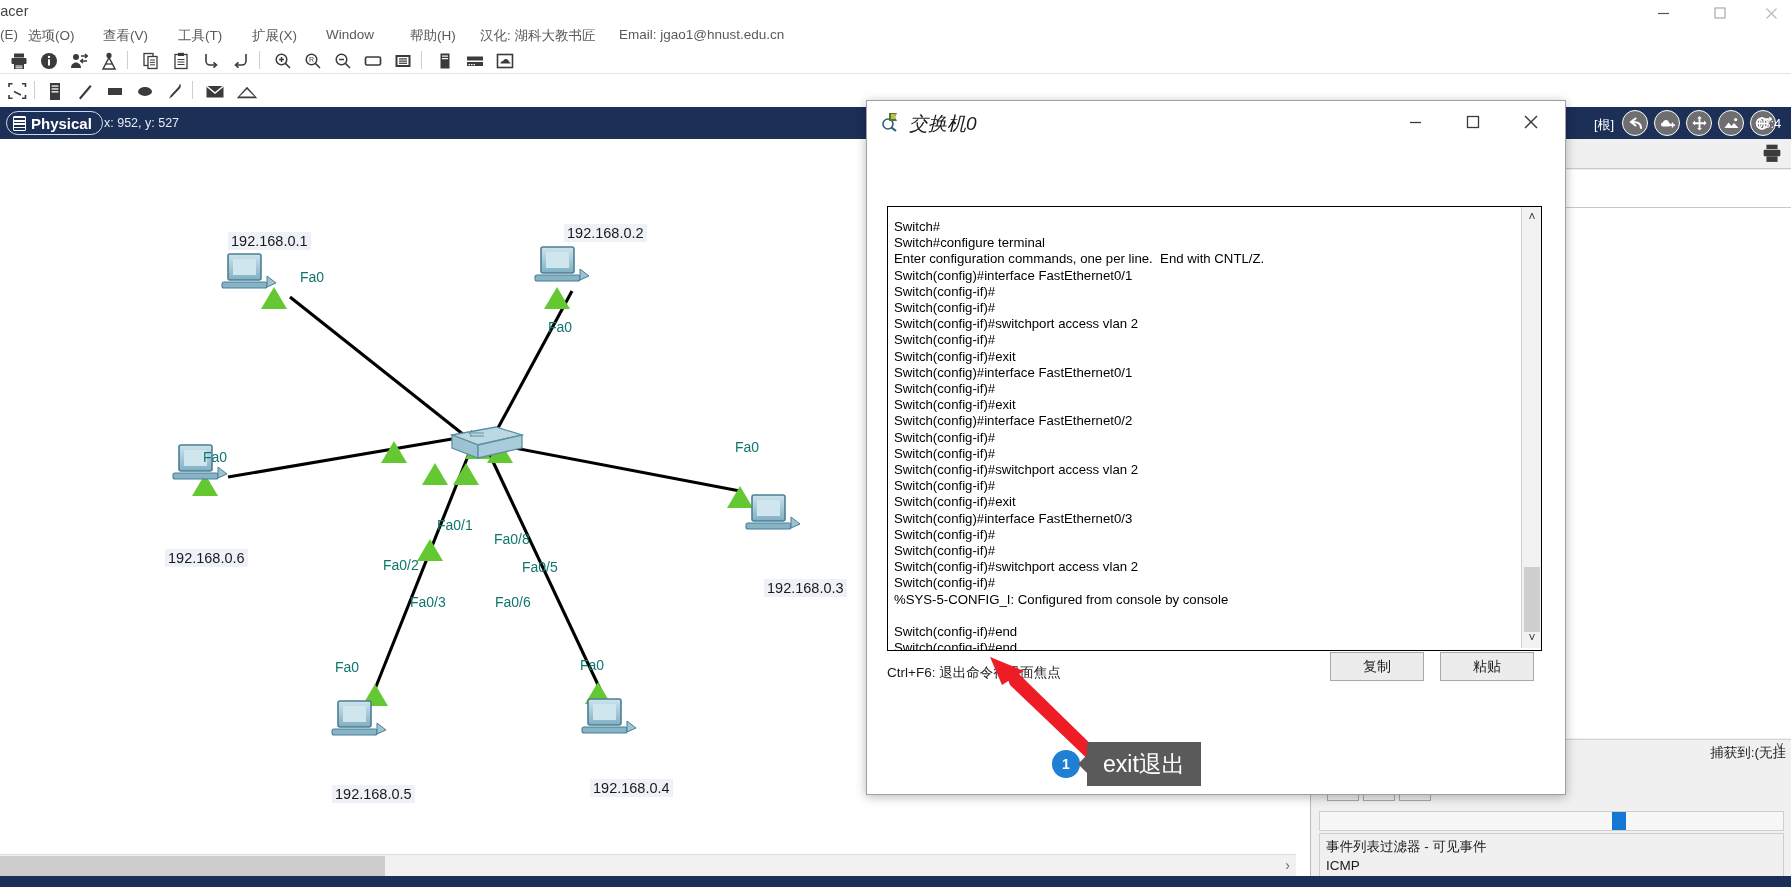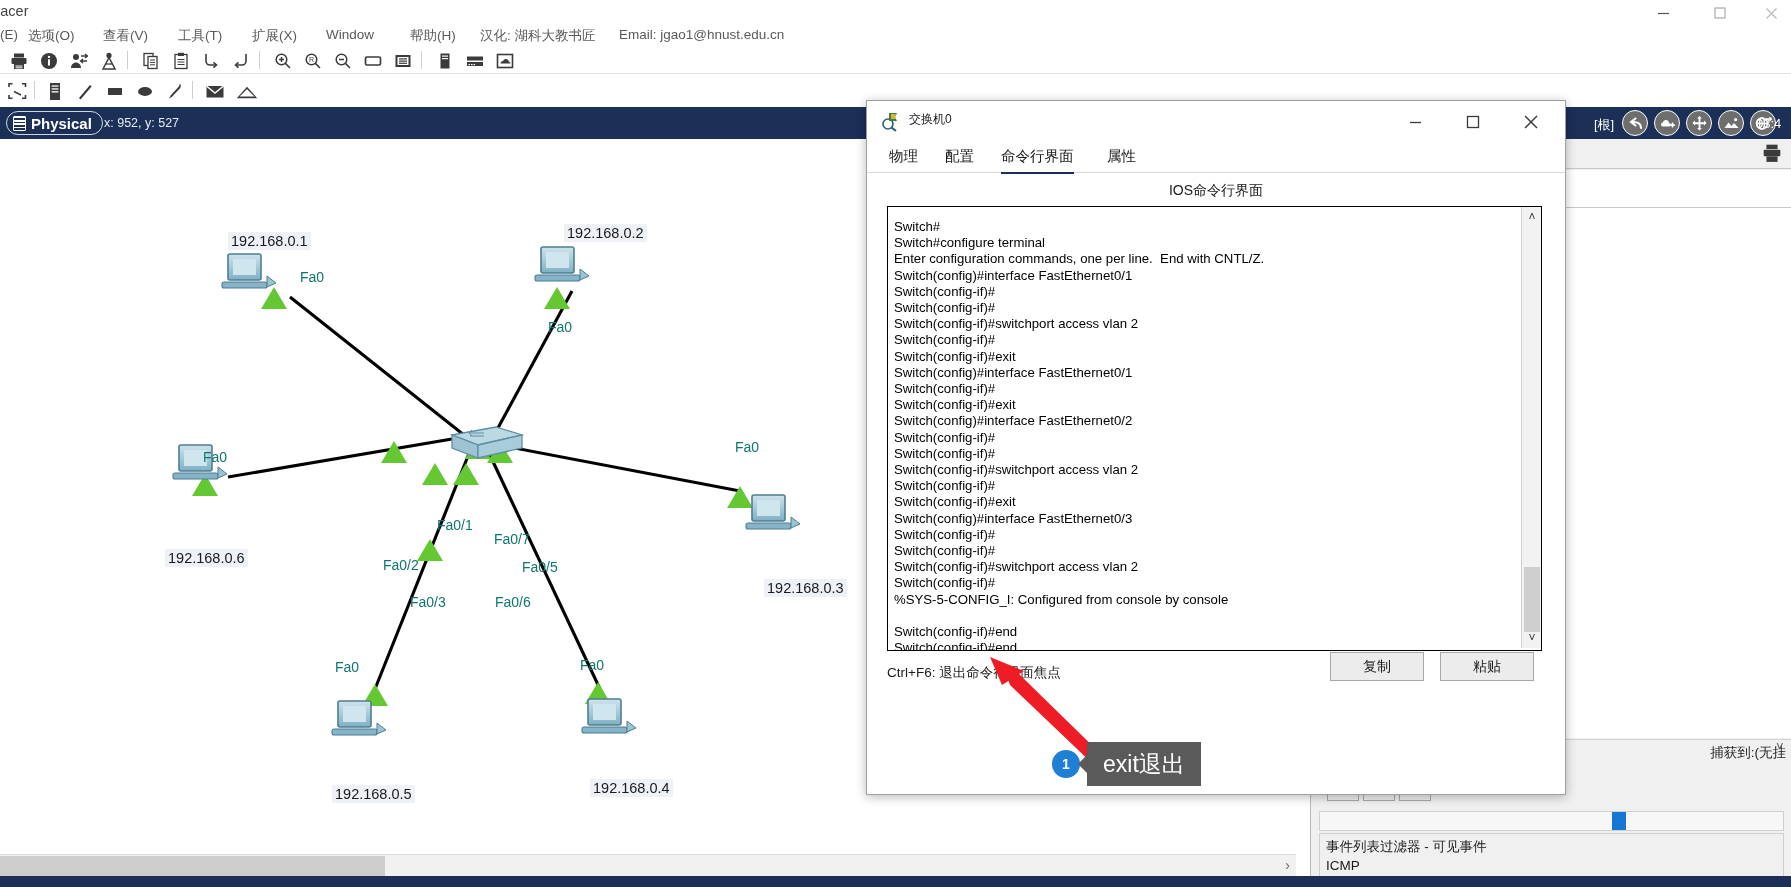--- a/index.html
+++ b/index.html
@@ -159,21 +159,21 @@
   .dialog {
     position: absolute; left: 866px; top: 100px; width: 700px; height: 695px;
     background: #fff; border: 1px solid #a0a0a0;
     box-shadow: 0 2px 10px rgba(0,0,0,0.28);
   }
   .dlg-title {
     position:absolute; left:0; top:0; width:698px; height:42px; background:#fff;
   }
   .dlg-icon { position:absolute; left:14px; top:11px; width:20px; height:20px; }
   .dlg-title-txt {
-    position:absolute; left:42px; top:10px; font-size:12px; color:#1a1a1a;
+    position:absolute; left:42px; top:10px; font-size:19px; color:#1a1a1a;font-style:italic;
   }
   .dlg-ctl {
     position:absolute; top:0; height:42px; width:56px;
     display:flex; align-items:center; justify-content:center; color:#3a3a3a;
   }
   .dlg-tabs {
     position:absolute; left:0; top:42px; width:698px; height:30px; background:#fff;
     border-bottom: 1px solid #d7d7d7;
   }
   .dlg-tab {
@@ -603,21 +603,21 @@
     <div class="portlabel" style="left:300px; top:130px;">Fa0</div>
     <div class="portlabel" style="left:548px; top:180px;">Fa0</div>
     <div class="portlabel" style="left:735px; top:300px;">Fa0</div>
     <div class="portlabel" style="left:580px; top:518px;">Fa0</div>
     <div class="portlabel" style="left:335px; top:520px;">Fa0</div>
     <div class="portlabel" style="left:203px; top:310px;">Fa0</div>
 
     <div class="portlabel" style="left:437px; top:378px;">Fa0/1</div>
     <div class="portlabel" style="left:383px; top:418px;">Fa0/2</div>
     <div class="portlabel" style="left:410px; top:455px;">Fa0/3</div>
-    <div class="portlabel" style="left:494px; top:392px;">Fa0/7</div>
+    <div class="portlabel" style="left:494px; top:392px;">Fa0/8</div>
     <div class="portlabel" style="left:522px; top:420px;">Fa0/5</div>
     <div class="portlabel" style="left:495px; top:455px;">Fa0/6</div>
   </div>
 
   <div class="ws-hscroll">
     <div class="ws-hthumb"></div>
     <div class="ws-harrow">›</div>
   </div>
 
   <div class="rightpanel">
@@ -693,29 +693,22 @@
           </svg>
       </span>
       <span class="dlg-ctl" style="left:636px;">
         <svg width="16" height="16" viewBox="0 0 16 16">
             <line x1="2" y1="2" x2="14" y2="14" stroke="#3a3a3a" stroke-width="1.4"></line>
             <line x1="14" y1="2" x2="2" y2="14" stroke="#3a3a3a" stroke-width="1.4"></line>
           </svg>
       </span>
     </div>
 
-    <div class="dlg-tabs">
-      <div class="dlg-tab" style="left:22px;">物理</div>
-      <div class="dlg-tab" style="left:78px;">配置</div>
-      <div class="dlg-tab active" style="left:134px;">命令行界面</div>
-      <div class="dlg-tab" style="left:240px;">属性</div>
-    </div>
 
     <div class="dlg-body">
-      <div class="cli-heading">IOS命令行界面</div>
 
       <div class="term-wrap">
         <div class="term">Switch#
 Switch#configure terminal
 Enter configuration commands, one per line.  End with CNTL/Z.
 Switch(config)#interface FastEthernet0/1
 Switch(config-if)#
 Switch(config-if)#
 Switch(config-if)#switchport access vlan 2
 Switch(config-if)#

